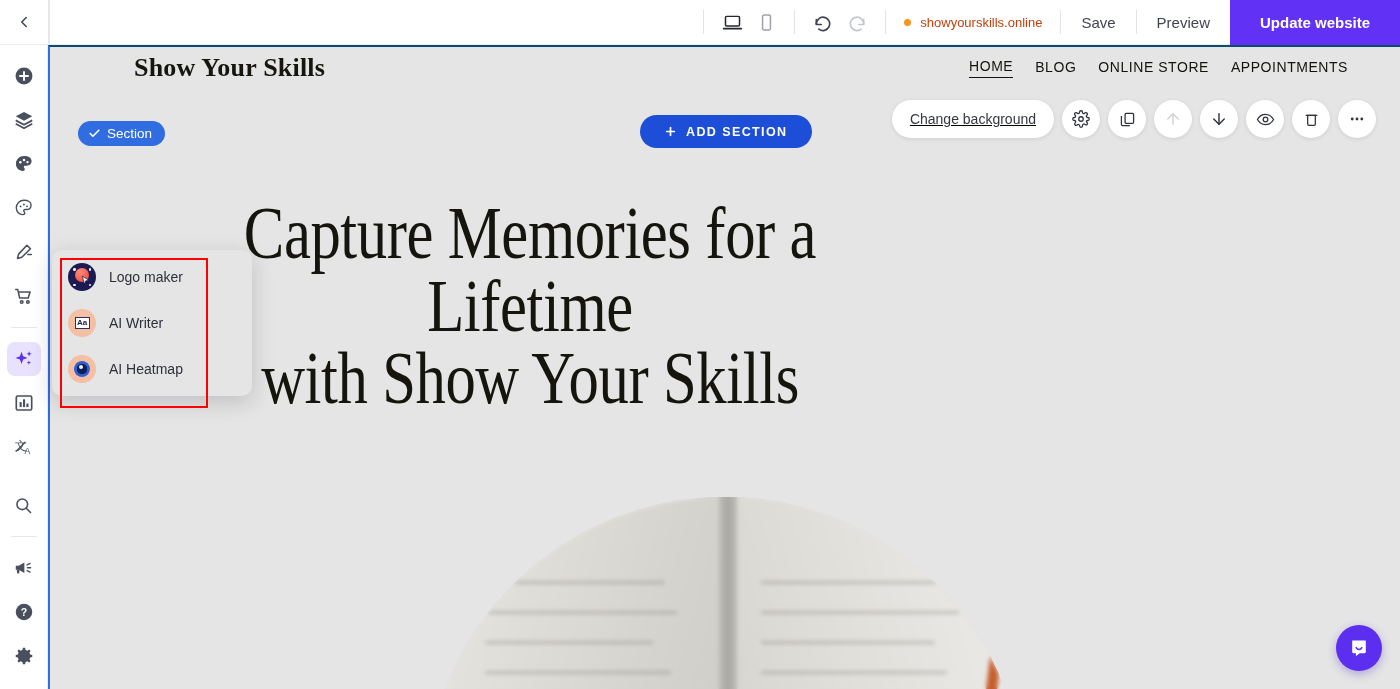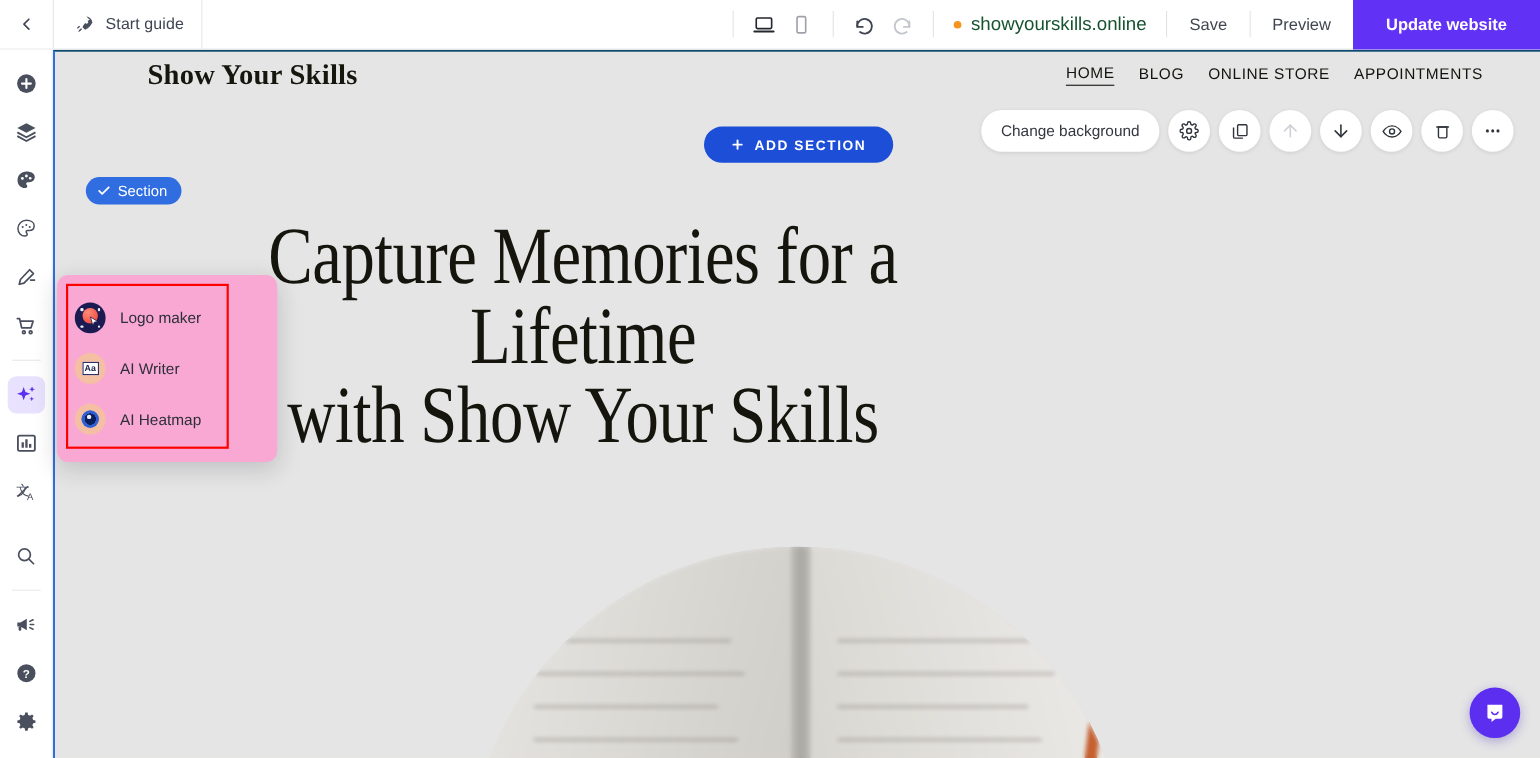--- a/index.html
+++ b/index.html
@@ -31,21 +31,21 @@
   .tb-right { display: flex; align-items: center; height: 100%; }
   .tb-seg { display: flex; align-items: center; gap: 2px; padding: 0 12px; }
   .icon-btn {
     width: 32px; height: 32px; display: flex; align-items: center; justify-content: center;
     border-radius: 6px; cursor: pointer; color: #3f4452;
   }
   .icon-btn.muted { color: #b9bcc4; }
   .sep { width: 1px; height: 24px; background: #e2e3e7; }
   .domain {
     display: flex; align-items: center; gap: 9px; padding: 0 18px;
-    font-size: 17px; color: #14532d; cursor: pointer; white-space: nowrap;
+    font-size: 13px; color: #c2410c; cursor: pointer; white-space: nowrap;
   }
   .dot { width: 7px; height: 7px; border-radius: 50%; background: #f7941d; flex: none; }
   .tb-text-btn {
     padding: 0 20px; height: 100%; display: flex; align-items: center;
     font-size: 15px; color: #41454f; cursor: pointer; white-space: nowrap;
   }
   .tb-primary {
     background: #6131f5; color: #fff; height: 45px; display: flex; align-items: center;
     padding: 0 30px; font-size: 15px; font-weight: bold; cursor: pointer; white-space: nowrap;
   }
@@ -131,49 +131,49 @@
     border: 7px solid #9d9b95; border-radius: 50% 50% 10% 10%;
     border-bottom-color: transparent; transform: rotate(14deg);
   }
   .photo-blur { position: absolute; inset: 0; backdrop-filter: blur(2px); }
 
   
   .section-badge {
     position: absolute; top: 76px; left: 30px;
     background: #2f6de0; color: #fff; border-radius: 14px;
     padding: 5px 13px 5px 10px; font-size: 13.5px;
-    display: flex; align-items: center; gap: 6px; cursor: pointer; z-index: 20; margin-top: 40px;
+    display: flex; align-items: center; gap: 6px; cursor: pointer; z-index: 20;
   }
   .add-section {
     position: absolute; top: 70px; left: 592px;
     background: #1d4ed8; color: #fff; border-radius: 20px;
     height: 33px; padding: 0 24px; display: flex; align-items: center; gap: 9px;
     font-size: 12.5px; font-weight: bold; letter-spacing: 1.4px; cursor: pointer; z-index: 20;
     white-space: nowrap;
   }
   .sec-toolbar {
-    position: absolute; top: 55px; right: 24px; display: flex; align-items: center; gap: 8px; z-index: 20;
+    position: absolute; top: 55px; right: 24px; display: flex; align-items: center; gap: 8px; z-index: 20; text-decoration: underline;
   }
   .tool-pill {
     background: #fff; border-radius: 20px; height: 38px; padding: 0 18px;
     display: flex; align-items: center; font-size: 14px; color: #33373f;
     cursor: pointer; box-shadow: 0 1px 4px rgba(0,0,0,.10); white-space: nowrap;
   }
   .tool-circle {
     width: 38px; height: 38px; border-radius: 50%; background: #fff;
     display: flex; align-items: center; justify-content: center; cursor: pointer;
     box-shadow: 0 1px 4px rgba(0,0,0,.10); color: #2f333b;
   }
   .tool-circle.disabled { color: #cfd1d6; cursor: default; }
 
   
   .ai-popup {
     position: absolute; top: 250px; left: 52px; width: 200px;
-    background: #f9a8d4; border-radius: 10px;
-    box-shadow: 0 6px 22px rgba(20,20,40,.18); padding: 16px 0; z-index: 60;
+    background: #e5e5e5; border-radius: 10px;
+    box-shadow: 0 6px 22px rgba(20,20,40,.18); padding: 4px 0; z-index: 60;
   }
   .ai-hl {
     position: absolute; top: 258px; left: 60px; width: 148px; height: 150px;
     border: 2px solid #ff0000; z-index: 61; pointer-events: none;
   }
   .ai-item {
     display: flex; align-items: center; gap: 13px; padding: 9px 16px; cursor: pointer;
   }
   .ai-item .lbl { font-size: 14px; color: #2d3039; white-space: nowrap; }
   .ai-ico { width: 28px; height: 28px; border-radius: 50%; flex: none; position: relative; }
@@ -214,29 +214,20 @@
 
 <div id="app">
 
   <div class="topbar">
     <div class="tb-back">
       <svg width="18" height="18" viewBox="0 0 24 24" fill="none" stroke="currentColor" stroke-width="2" stroke-linecap="round" stroke-linejoin="round">
           <polyline points="15 18 9 12 15 6"></polyline>
         </svg>
     </div>
     <div class="tb-divider-v"></div>
-    <div class="tb-left">
-      <svg width="19" height="19" viewBox="0 0 24 24">
-        <path d="M14.5 2.5c3.6.3 6.7 3.4 7 7-2 4.4-5.6 7.2-8.4 8.3l-3-3c1.1-2.8 3.9-6.4 8.3-8.4z" fill="#4a4f5e"></path>
-        <circle cx="14.8" cy="9.2" r="1.7" fill="#fff"></circle>
-        <path d="M6.4 13.2c-1.3.6-2.3 1.9-2.6 3.4 1.5-.3 2.8-1.3 3.4-2.6z" fill="#4a4f5e"></path>
-        <path d="M8.6 16.1c-1.6.8-2.9 2.3-3.3 4.2 1.9-.4 3.4-1.7 4.2-3.3z" fill="#4a4f5e"></path>
-      </svg>
-      <span class="label">Start guide</span>
-    </div>
     <div class="tb-divider-v"></div>
     <div class="tb-spacer"></div>
 
     <div class="tb-right">
       <div class="sep"></div>
       <div class="tb-seg">
         <div class="icon-btn">
           <svg width="21" height="21" viewBox="0 0 24 24" fill="none" stroke="#23262e" stroke-width="1.7">
             <rect x="4" y="5" width="16" height="11" rx="1.3"></rect>
             <line x1="2" y1="19" x2="22" y2="19" stroke-width="2.1" stroke-linecap="round"></line>

